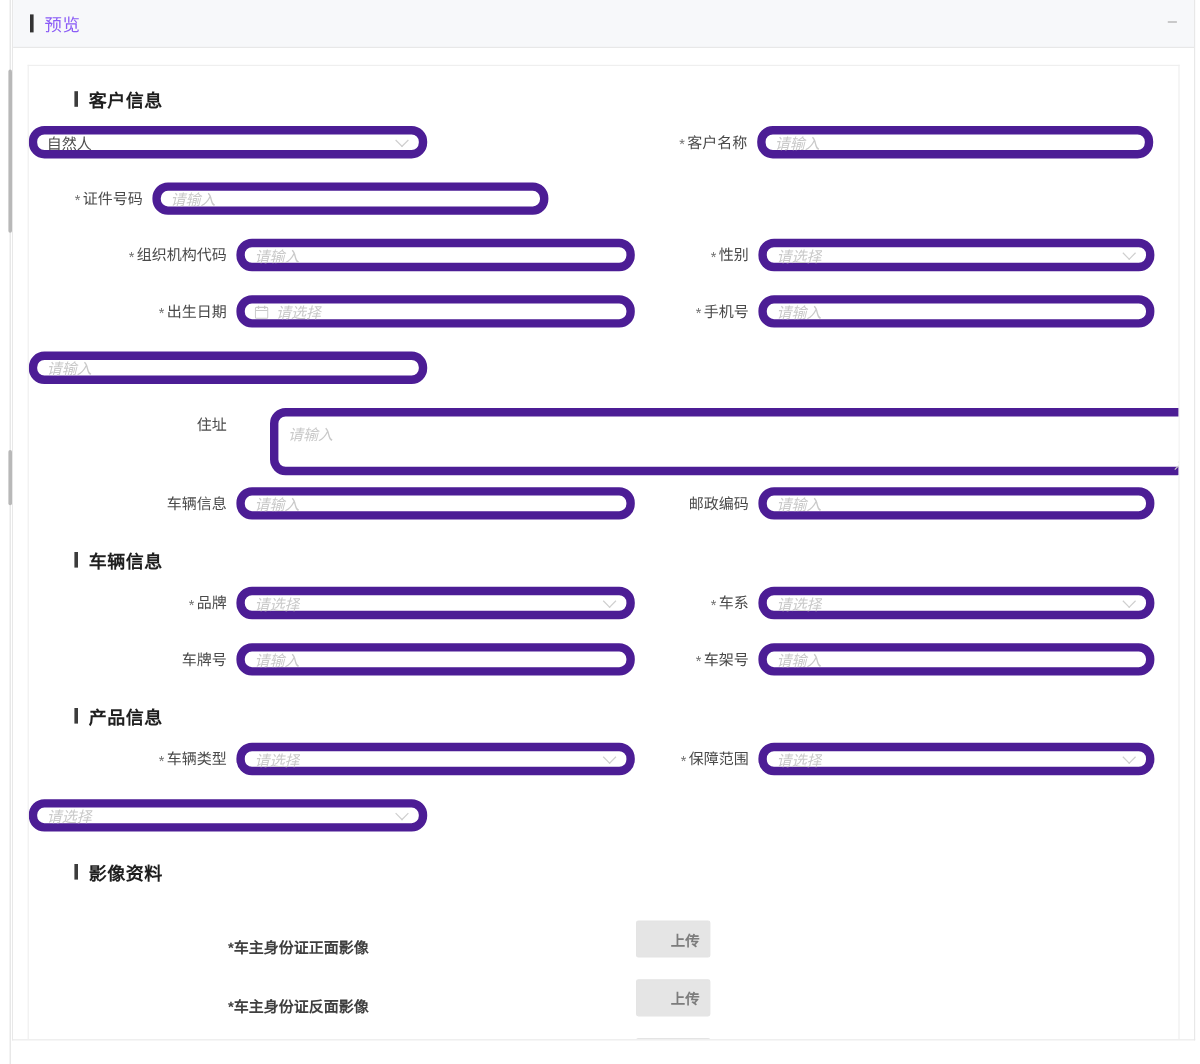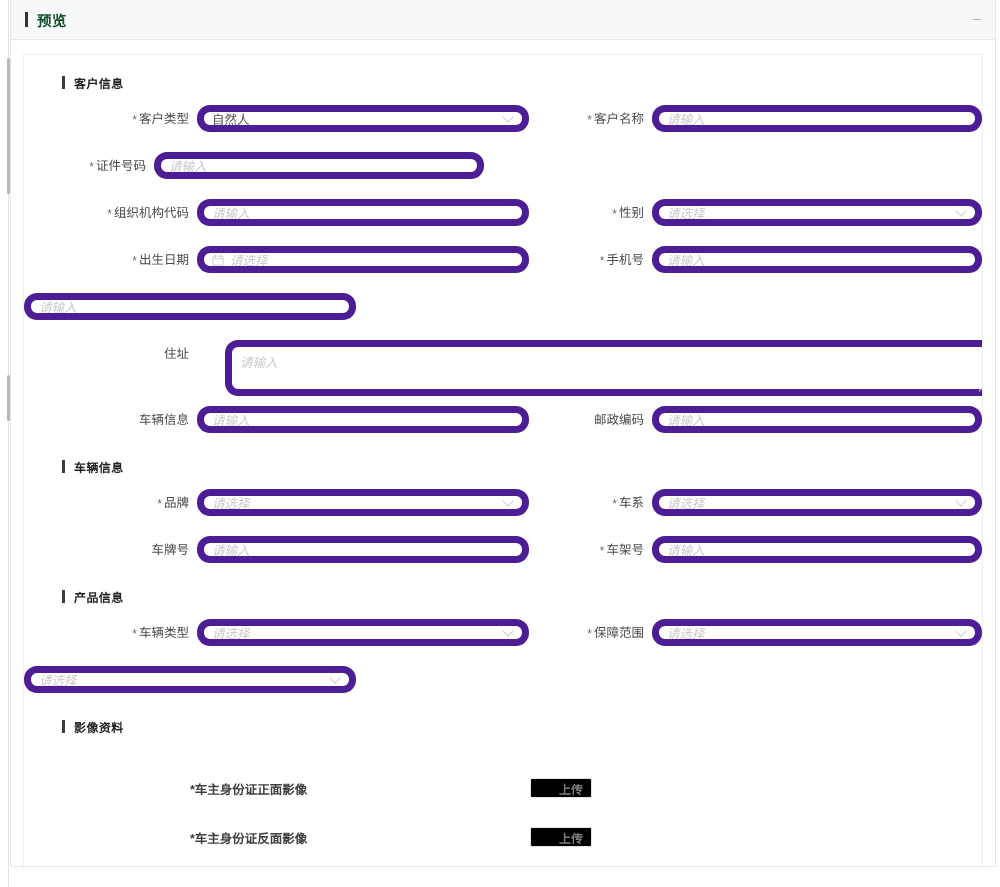--- a/index.html
+++ b/index.html
@@ -77,22 +77,22 @@
   }
   .header-bar {
     width: 3px;
     height: 15px;
     background: #333333;
     margin-right: 9px;
     flex: 0 0 3px;
   }
   .panel-title {
     font-size: 14.5px;
-    font-weight: bold;
-    color: #14532d;
+    font-weight: normal;
+    color: #8b5cf6;
     letter-spacing: .5px;
   }
   .header-tools {
     margin-left: auto;
     display: flex;
     align-items: center;
     gap: 7px;
     overflow: hidden;
     width: 10px;
   }
@@ -128,40 +128,40 @@
     height: 26px;
   }
   .section-bar {
     width: 3px;
     height: 13px;
     background: #3c3c3c;
     margin-right: 9px;
     flex: 0 0 3px;
   }
   .section-title-text {
-    font-size: 12px;
+    font-size: 15px;
     font-weight: bold;
     color: #1f1f1f;
     letter-spacing: .4px;
   }
 
   
   .row {
     display: flex;
     align-items: flex-start;
     width: 100%;
     margin-top: 0;
   }
   .col {
     display: flex;
     align-items: flex-start;
     height: 37px;
   }
   .col.left  { width: 510px; padding-left: 0; }
-  .col.right { width: 460px; justify-content: flex-end; }
+  .col.right { width: 460px; }
   .col.full  { width: 970px; height: auto; gap: 28px; }
 
   .field-label {
     font-size: 12.5px;
     color: #4a4a4a;
     text-align: right;
     padding-right: 8px;
     line-height: 28px;
     white-space: nowrap;
     flex: 0 0 auto;
@@ -272,22 +272,22 @@
     font-weight: bold;
   }
   .upload-label {
     font-size: 12.5px;
     color: #3f3f3f;
     width: 340px;
     white-space: nowrap;
   }
   .upload-btn {
     width: 62px;
-    height: 20px;
-    background: #000000;
+    height: 31px;
+    background: #e5e5e5;
     border: 1px solid #e4e4e4;
     border-radius: 2px;
     display: flex;
     align-items: center;
     justify-content: center;
     font-size: 12px;
     color: #7c7c7c;
     cursor: pointer;
     user-select: none;
     padding-left: 20px;
@@ -316,21 +316,20 @@
 
     <div class="panel-body">
       <div class="form-card" id="form-card">
           <div class="section-title">
             <span class="section-bar"></span>
             <span class="section-title-text">客户信息</span>
           </div>
           <div class="spacer-10"></div>
           <div class="row">
             <div class="col left">
-              <div class="field-label"><span class="req">*</span><span>客户类型</span></div>
               <div class="ctrl">
                 <span class="value">自然人</span>
                 <span class="caret"></span>
               </div>
             </div>
             <div class="col right">
               <div class="field-label"><span class="req">*</span><span>客户名称</span></div>
               <div class="ctrl">
                 <span class="ph">请输入</span>
               </div>

